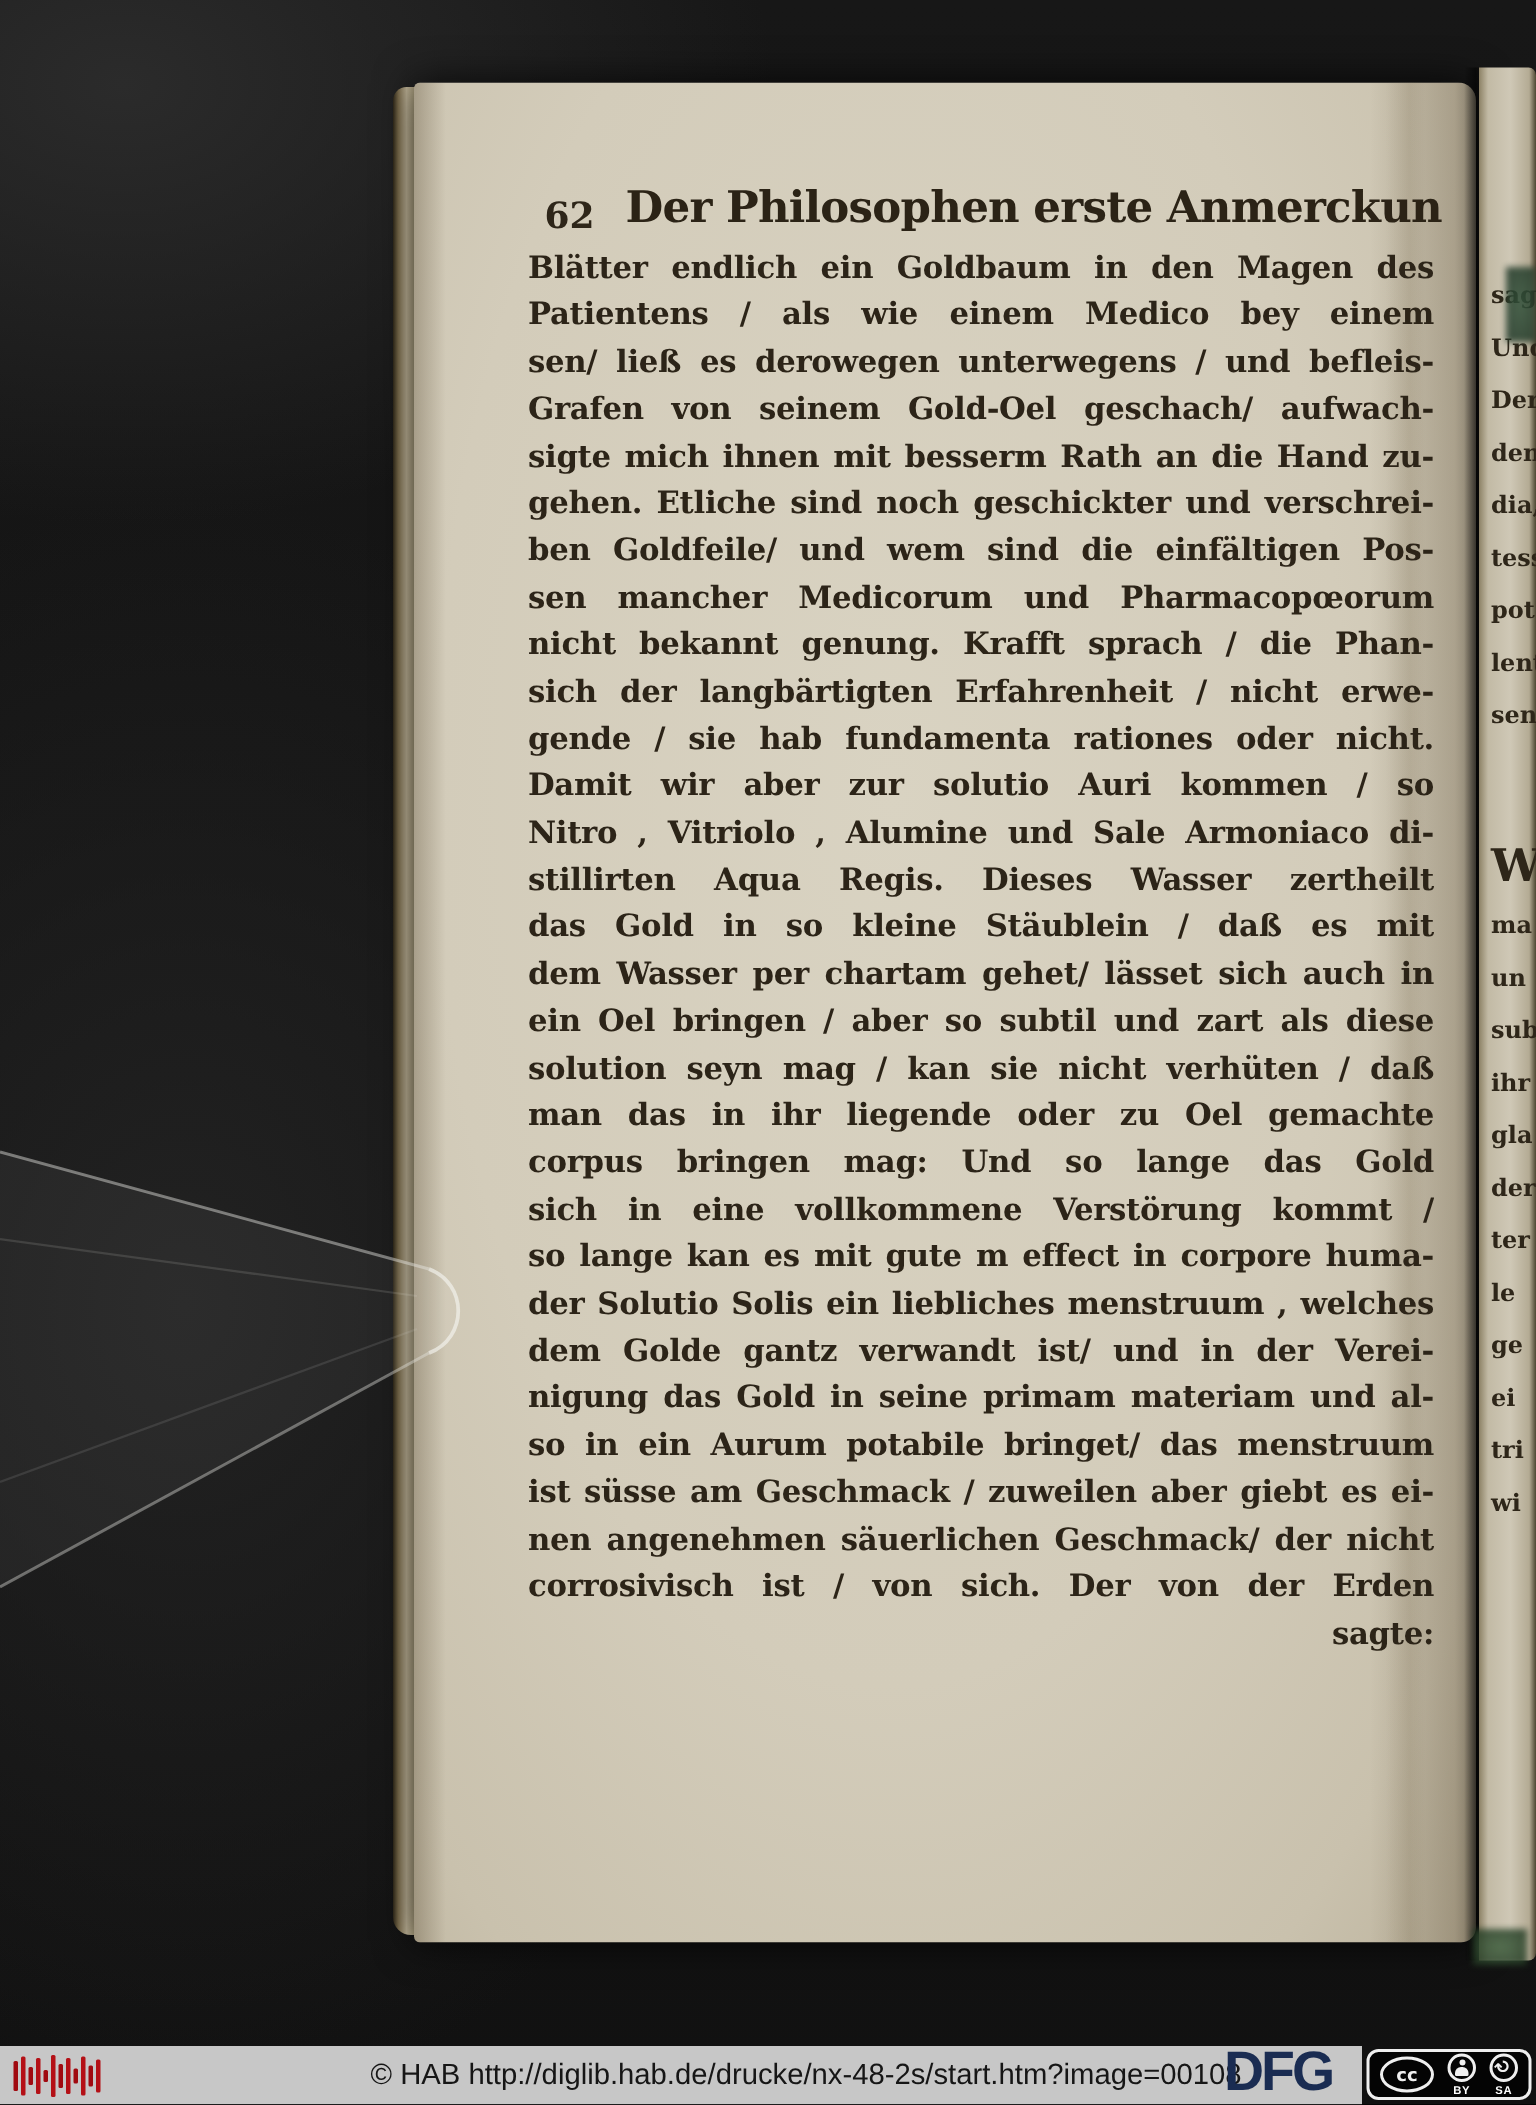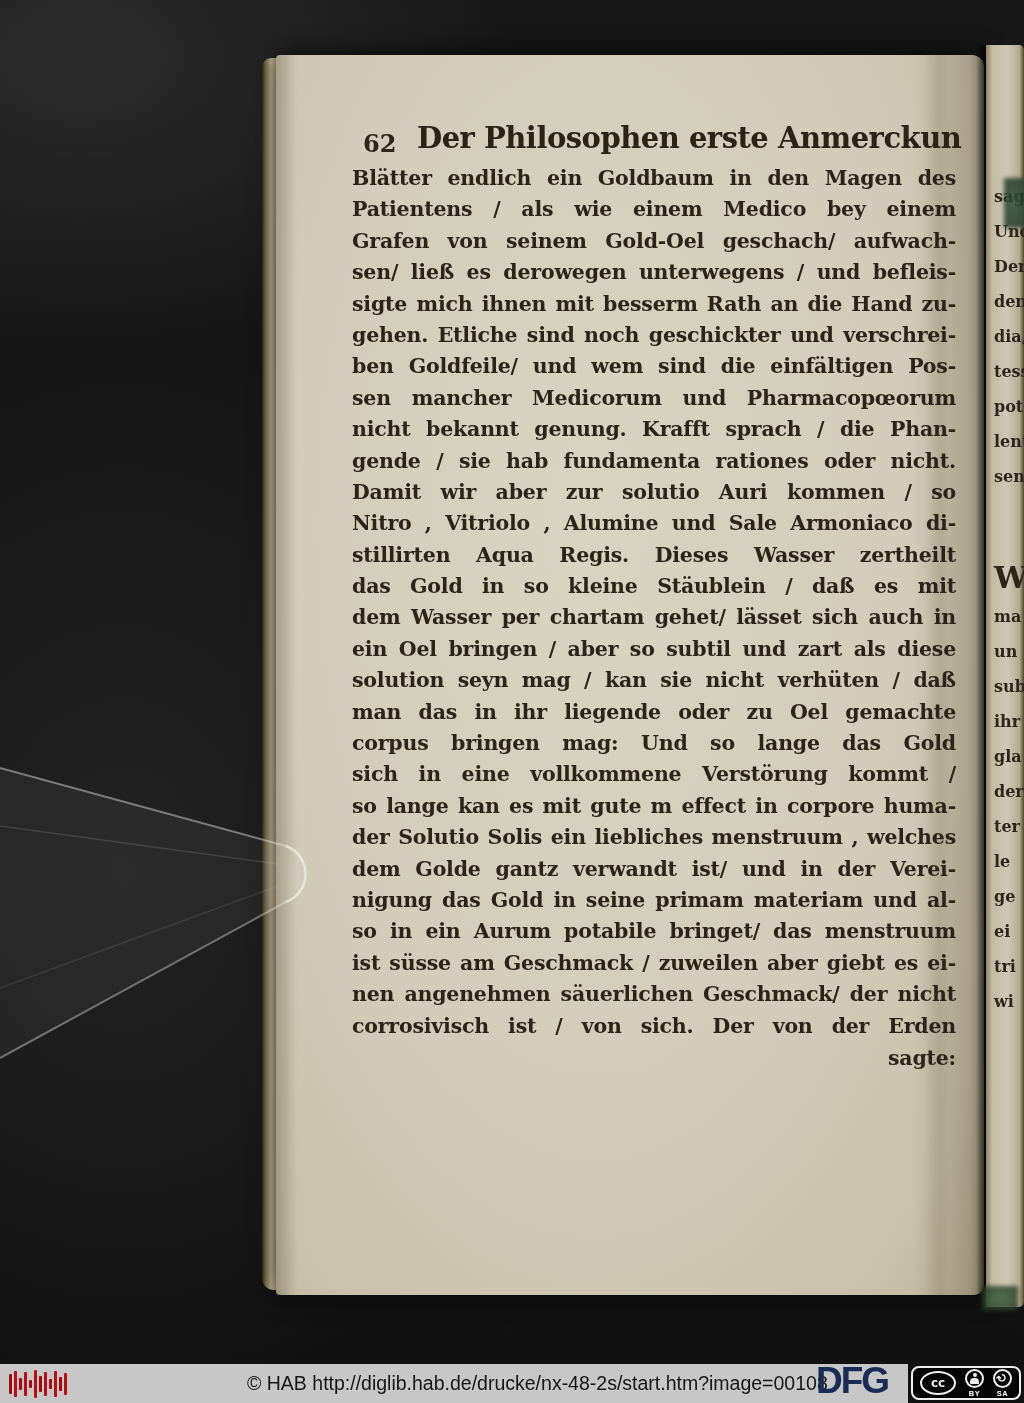--- a/index.html
+++ b/index.html
@@ -175,27 +175,28 @@
 
   <div class="green-top"></div>
   <div class="green-bottom"></div>
 
   <span class="pagenum">62</span>
   <div class="header">Der Philosophen erste Anmerckung</div>
 
   <div class="bodytext">
     <div class="line">Blätter endlich ein Goldbaum in den Magen des</div>
       <div class="line">Patientens / als wie einem Medico bey einem</div>
+      <div class="line">sen/ ließ es derowegen unterwegens / und befleis-</div>
       <div class="line">Grafen von seinem Gold-Oel geschach/ aufwach-</div>
-      <div class="line">sen/ ließ es derowegen unterwegens / und befleis-</div>
       <div class="line">sigte mich ihnen mit besserm Rath an die Hand zu-</div>
       <div class="line">gehen. Etliche sind noch geschickter und verschrei-</div>
       <div class="line">ben Goldfeile/ und wem sind die einfältigen Pos-</div>
       <div class="line">sen mancher Medicorum und Pharmacopœorum</div>
       <div class="line">nicht bekannt genung. Krafft sprach / die Phan-</div>
+      <div class="line">sich der langbärtigten Erfahrenheit / nicht erwe-</div>
       <div class="line">gende / sie hab fundamenta rationes oder nicht.</div>
       <div class="line">Damit wir aber zur solutio Auri kommen / so</div>
       <div class="line">Nitro , Vitriolo , Alumine und Sale Armoniaco di-</div>
       <div class="line">stillirten Aqua Regis.  Dieses Wasser zertheilt</div>
       <div class="line">das Gold in so kleine Stäublein / daß es mit</div>
       <div class="line">dem Wasser per chartam gehet/ lässet sich auch in</div>
       <div class="line">ein Oel bringen / aber so subtil und zart als diese</div>
       <div class="line">solution seyn mag / kan sie nicht verhüten / daß</div>
       <div class="line">man das in ihr liegende oder zu Oel gemachte</div>
       <div class="line">corpus bringen mag:  Und so lange das Gold</div>

